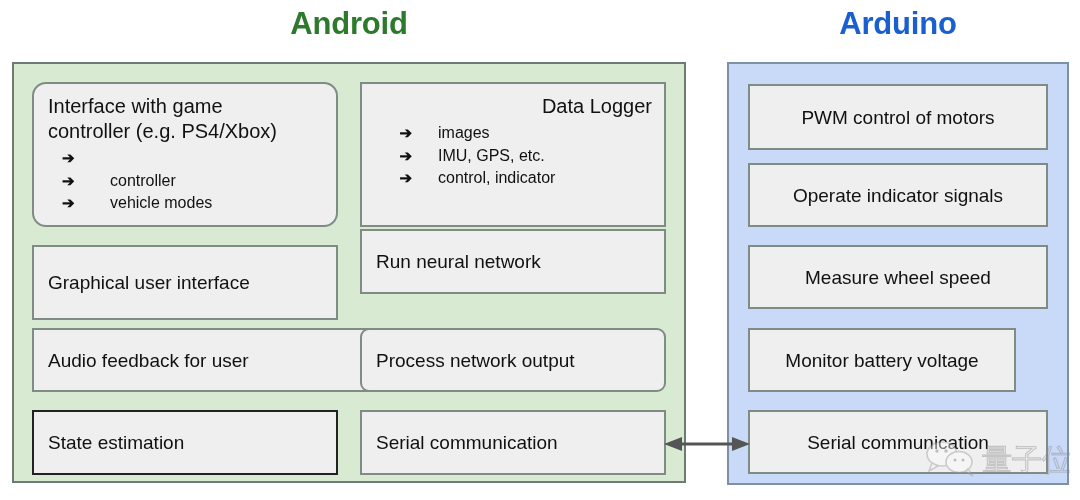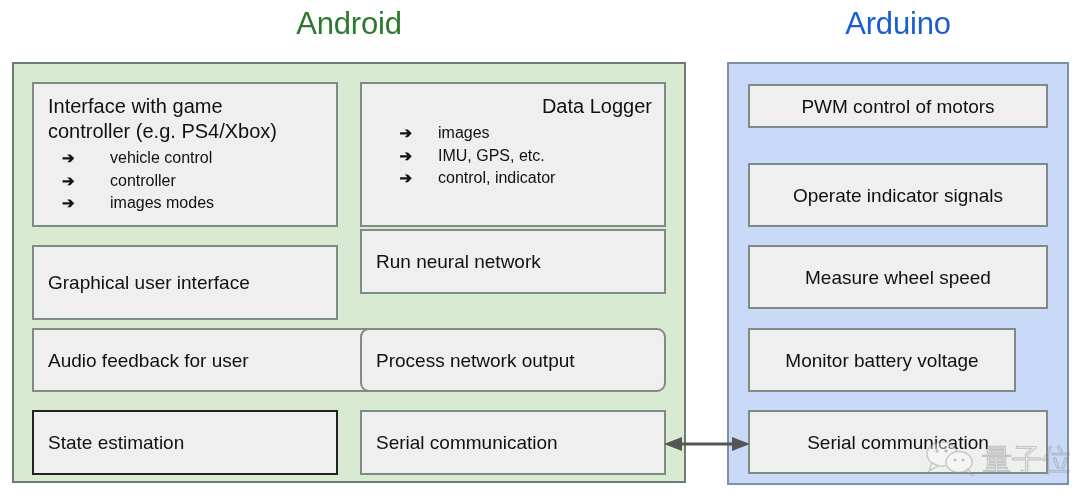--- a/index.html
+++ b/index.html
@@ -14,21 +14,21 @@
     overflow: hidden;
     font-family: "Liberation Sans", sans-serif;
     color: #111111;
   }
 
   
   .title {
     position: absolute;
     top: 2px;
     font-size: 31px;
-    font-weight: normal;
+    font-weight: bold;
     letter-spacing: -0.2px;
     text-align: center;
     line-height: 44px;
   }
   #title-android {
     left: 12px;
     width: 674px;
     color: #2d7a2d;
   }
   #title-arduino {
@@ -108,35 +108,35 @@
     min-width: 22px;
     margin-left: 14px;
     font-size: 15px;
     font-weight: bold;
   }
   .listbox li .item-text {
     margin-left: 26px;
   }
 
   
-  #box-interface  { left: 32px;  top: 82px;  width: 306px; height: 145px; }
+  #box-interface  { left: 32px;  top: 82px;  width: 306px; height: 145px; border-radius: 14px; }
   #box-gui        { left: 32px;  top: 245px; width: 306px; height: 75px;  }
   #box-audio      { left: 32px;  top: 328px; width: 340px; height: 64px;  }
   #box-state      { left: 32px;  top: 410px; width: 306px; height: 65px;  }
 
   
   #box-logger     { left: 360px; top: 82px;  width: 306px; height: 145px; text-align: right; }
   #box-nn         { left: 360px; top: 229px; width: 306px; height: 65px;  }
   #box-procout    { left: 360px; top: 328px; width: 306px; height: 64px; border-radius: 9px;  }
   #box-serial-a   { left: 360px; top: 410px; width: 306px; height: 65px;  }
 
   
   .box.center { justify-content: center; }
   .box.center > .box-label { padding-left: 0; padding-right: 0; }
-  #box-pwm        { left: 748px; top: 84px;  width: 300px; height: 44px; }
+  #box-pwm        { left: 748px; top: 84px;  width: 300px; height: 66px; }
   #box-indicator  { left: 748px; top: 163px; width: 300px; height: 64px; }
   #box-wheel      { left: 748px; top: 245px; width: 300px; height: 64px; }
   #box-battery    { left: 748px; top: 328px; width: 268px; height: 64px; }
   #box-serial-b   { left: 748px; top: 410px; width: 300px; height: 64px; }
 
   
   #connector {
     position: absolute;
     left: 664px;
     top: 434px;
@@ -163,29 +163,28 @@
 <div class="title" id="title-arduino">Arduino</div>
 
 <div class="panel" id="panel-android"></div>
 
 <div class="box listbox" id="box-interface">
   <div class="heading">Interface with game
 controller (e.g. PS4/Xbox)</div>
   <ul>
     <li>
       <span class="bullet-arrow">➔</span>
-      <span class="item-text">vehicle control</span>
     </li>
     <li>
       <span class="bullet-arrow">➔</span>
       <span class="item-text">controller</span>
     </li>
     <li>
       <span class="bullet-arrow">➔</span>
-      <span class="item-text">images modes</span>
+      <span class="item-text">vehicle modes</span>
     </li>
   </ul>
 </div>
 
 <div class="box" id="box-gui">
   <span class="box-label">Graphical user interface</span>
 </div>
 
 <div class="box" id="box-audio">
   <span class="box-label">Audio feedback for user</span>

